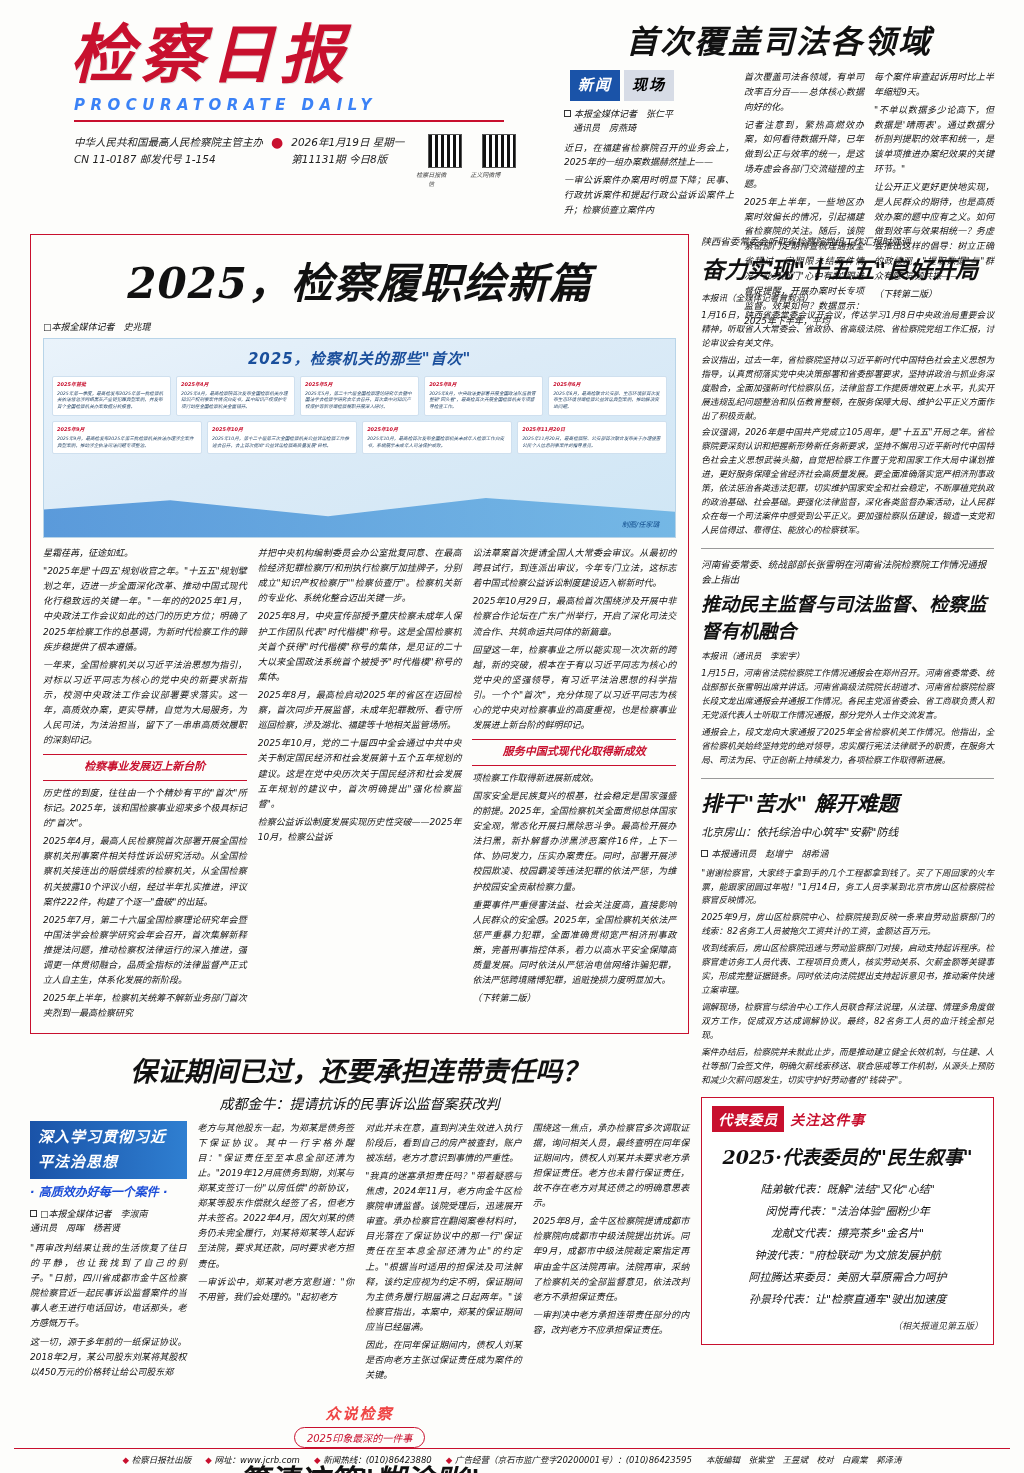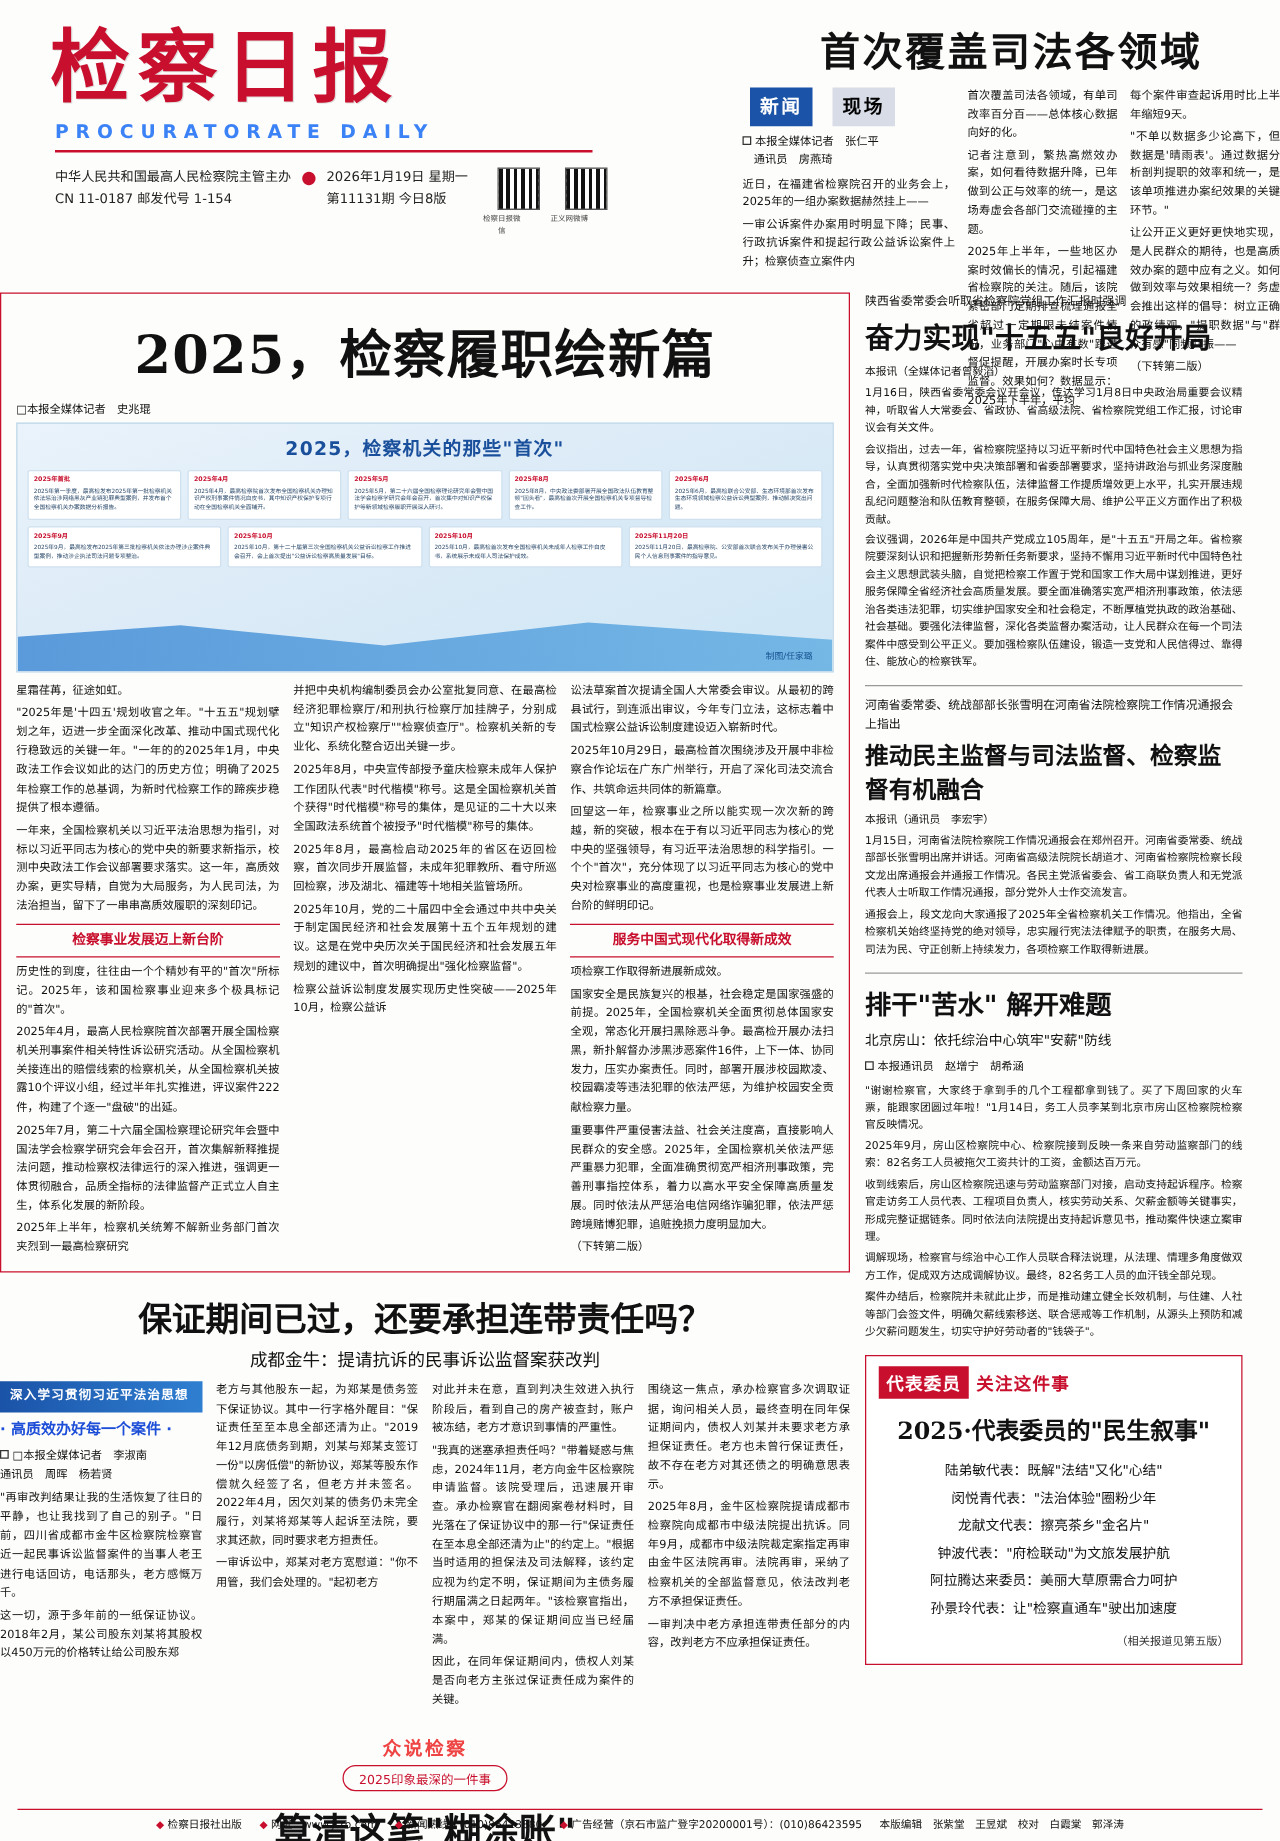--- a/index.html
+++ b/index.html
@@ -5,21 +5,21 @@
   * { box-sizing: border-box; }
   html, body { margin:0; padding:0; }
   body {
     width:1024px; height:1473px;
     background:#fdfdfb;
     font-family:"DejaVu Sans","Liberation Sans",sans-serif;
     color:#111;
     position:relative;
     overflow:hidden;
   }
-  .page { width:1024px; height:1473px; position:relative; padding:10px 0; }
+  .page { width:1024px; height:1473px; position:relative; padding:10px 30px;font-style:italic; }
 
   
   .masthead { display:flex; height:218px; }
   .mast-left { width:600px; padding-right:10px; }
   .mast-logo {
     font-family:"DejaVu Serif","Liberation Serif",serif;
     font-size:64px; font-weight:700; color:#c8102e;
     letter-spacing:6px; line-height:1.15;
     padding:8px 0 0 40px;
     text-shadow:1px 1px 0 rgba(0,0,0,.12);
@@ -45,21 +45,21 @@
   .mr-title {
     font-family:"DejaVu Serif","Liberation Serif",serif;
     font-weight:700; font-size:32px; text-align:center; letter-spacing:2px;
     margin:6px 0 8px;
   }
   .mr-cols { display:flex; gap:10px; font-size:9px; line-height:1.65; }
   .mr-c1 { width:170px; }
   .mr-c2 { width:120px; }
   .mr-c3 { width:120px; }
   .badge-news {
-    display:inline-flex; align-items:center; gap:16px; margin:0 0 6px 6px;
+    display:inline-flex; align-items:center; gap:4px; margin:0 0 6px 6px;
   }
   .badge-news .b1 { background:#1a53a8; color:#fff; font-weight:700; font-size:15px; padding:3px 8px; letter-spacing:2px;}
   .badge-news .b2 { background:#d7dce6; color:#000000; font-weight:700; font-size:15px; padding:3px 8px; letter-spacing:2px;}
   .byline { font-size:9px; line-height:1.6; margin-bottom:5px; }
   .byline .sq { display:inline-block; width:7px; height:7px; border:1px solid #333; margin-right:3px; }
   p.j { margin:0 0 3px; text-align:justify; text-justify:inter-ideograph; }
 
   
   .content { display:flex; gap:12px; margin-top:6px; }
   .left-col { width:680px; }
@@ -94,21 +94,21 @@
   }
 
   
   .h2-main {
     font-family:"DejaVu Serif","Liberation Serif",serif;
     font-size:27px; font-weight:700; text-align:center; margin:16px 0 4px;
   }
   .h2-sub { font-size:14px; text-align:center; margin-bottom:8px; font-family:"DejaVu Serif",serif;}
   .banner-blue {
     background:linear-gradient(90deg,#1a53a8,#2f7fd1); color:#fff; font-weight:700;
-    font-size:10px; padding:4px 8px; letter-spacing:1px;
+    font-size:15px; padding:4px 8px; letter-spacing:1px;
   }
   .banner-sub { color:#1d4ed8; font-size:12px; font-weight:700; padding:3px 0 5px; }
 
   
   .zs-badge-wrap { text-align:center; margin:16px 0 4px; }
   .zs-title { display:inline-block; color:#ef4444; font-weight:700; font-size:15px; letter-spacing:2px; }
   .zs-pill { display:inline-block; border:1px solid #c8102e; color:#c8102e; border-radius:11px; font-size:10px; padding:2px 12px; margin-top:4px;}
   .h3-main { font-family:"DejaVu Serif",serif; font-size:30px; font-weight:700; text-align:center; margin:8px 0 6px; }
 
   

